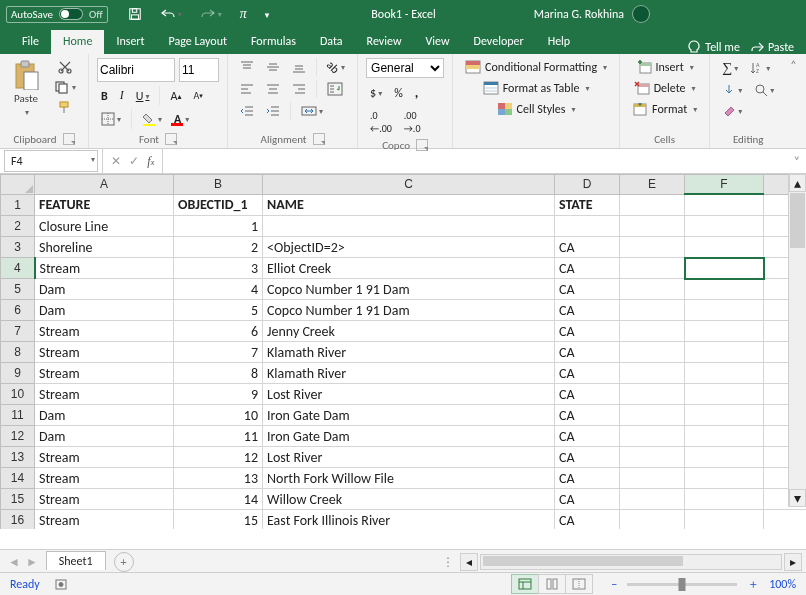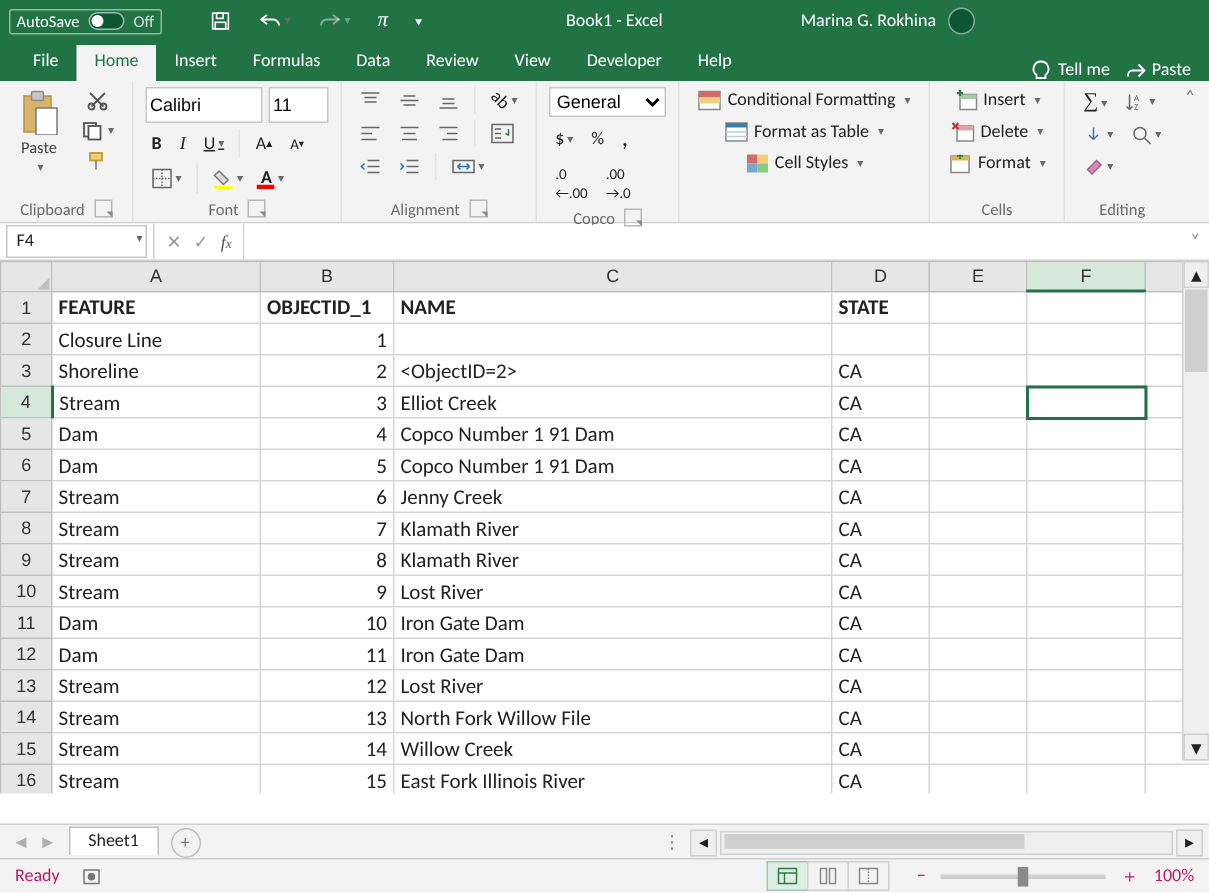--- a/index.html
+++ b/index.html
@@ -1,19 +1,19 @@
 <!DOCTYPE html>
 <html><head>
 <meta charset="utf-8">
 <style>
   html, body { margin:0; padding:0; font-family:"Segoe UI","Calibri",Arial,sans-serif; background:#fff; color:#222; }
   body { width:806px; height:595px; overflow:hidden; position:relative; font-size:12px; }
   
   .titlebar { background:#217346; height:28px; display:flex; align-items:center; color:#fff; padding:0 6px; }
-  .titlebar .left { display:flex; align-items:center; gap:18px; }
+  .titlebar .left { display:flex; align-items:center; gap:6px; }
   .autosave { border:1px solid rgba(255,255,255,.5); border-radius:2px; padding:1px 4px; display:flex; align-items:center; gap:6px; font-size:11px; }
   .toggle-off { width:22px; height:10px; border-radius:6px; background:#0b5733; border:1px solid rgba(255,255,255,.6); position:relative; }
   .toggle-off::after { content:""; position:absolute; left:1px; top:1px; width:8px; height:8px; border-radius:50%; background:#fff; }
   .qat { display:flex; gap:10px; align-items:center; margin-left:10px; }
   .qat svg, .winbtn svg { stroke:#fff; }
   .qat-disabled svg { stroke:rgba(255,255,255,.45); }
   .winbtns { display:flex; gap:18px; align-items:center; }
   .title-center { flex:1; text-align:center; font-size:12px; }
   .title-user { display:flex; align-items:center; gap:8px; margin-right:14px;}
   .title-user .avatar { width:16px; height:16px; border-radius:50%; background:#0b5733; display:inline-block; border:1px solid rgba(255,255,255,.5);}
@@ -63,21 +63,21 @@
   
   .sheetbar { position:absolute; left:0; right:0; bottom:22px; height:23px; background:#f3f3f3; border-top:1px solid #cfcfcf; display:flex; align-items:center; font-size:12px;}
   .sheetbar .navbtns { display:flex; gap:6px; padding:0 8px; color:#b0b0b0;}
   .sheettab { background:#fff; border:1px solid #bfbfbf; border-bottom:none; padding:2px 12px; position:relative; top:-1px;}
   .sheetbar .addsheet { width:18px; height:18px; border-radius:50%; border:1px solid #bfbfbf; display:flex; align-items:center; justify-content:center; margin-left:8px; color:#7a7a7a;}
   .sheetbar .hscroll { flex:1; display:flex; align-items:center; justify-content:flex-end; padding-right:4px;}
   .sheetbar .track { width:300px; height:14px; background:#efefef; border:1px solid #cfcfcf; position:relative; margin:0 2px;}
   .sheetbar .thumb { position:absolute; left:2px; top:1px; height:10px; width:200px; background:#cfcfcf;}
   .arrowbtn { width:16px; height:16px; border:1px solid #cfcfcf; background:#efefef; display:flex; align-items:center; justify-content:center;}
   
-  .statusbar { position:absolute; left:0; right:0; bottom:0; height:22px; background:#f3f3f3; border-top:1px solid #cfcfcf; display:flex; align-items:center; font-size:12px; color:#be185d; padding:0 10px; gap:14px;}
+  .statusbar { position:absolute; left:0; right:0; bottom:0; height:22px; background:#f3f3f3; border-top:1px solid #cfcfcf; display:flex; align-items:center; font-size:12px; color:#1d4ed8; padding:0 10px; gap:14px;}
   .statusbar .spacer { flex:1; }
   .viewbtns { display:flex; }
   .viewbtn { width:26px; height:18px; border:1px solid #cfcfcf; display:flex; align-items:center; justify-content:center; margin-left:-1px; background:#f3f3f3;}
   .viewbtn.active { background:#dfeee4; border-color:#9fc9ad;}
   .zoom { display:flex; align-items:center; gap:6px;}
   .zoom .slider { width:110px; height:3px; background:#cfcfcf; position:relative;}
   .zoom .slider::before { content:""; position:absolute; left:50%; top:-4px; width:1px; height:11px; background:#b7b7b7;}
   .zoom .knob { position:absolute; left:50%; top:-5px; width:7px; height:13px; background:#8a8a8a; transform:translateX(-50%);}
   .vscroll { position:absolute; right:0; top:0; width:17px; bottom:22px; background:#efefef; border-left:1px solid #cfcfcf;}
   .vscroll .arrowbtn { width:15px; margin:0 auto;}
@@ -150,20 +150,21 @@
           <line x1="11" y1="1" x2="1" y2="11"></line>
         </svg>
       </span>
   </div>
 </div>
 
 <div class="tabs">
   <div class="tab">File</div>
   <div class="tab active">Home</div>
   <div class="tab">Insert</div>
+  <div class="tab">Page Layout</div>
   <div class="tab">Formulas</div>
   <div class="tab">Data</div>
   <div class="tab">Review</div>
   <div class="tab">View</div>
   <div class="tab">Developer</div>
   <div class="tab">Help</div>
   <div class="spacer"></div>
   <div class="right">
     <div>
       <svg width="14" height="14" viewBox="0 0 14 14" fill="none" stroke="#fff" stroke-width="1.2">

